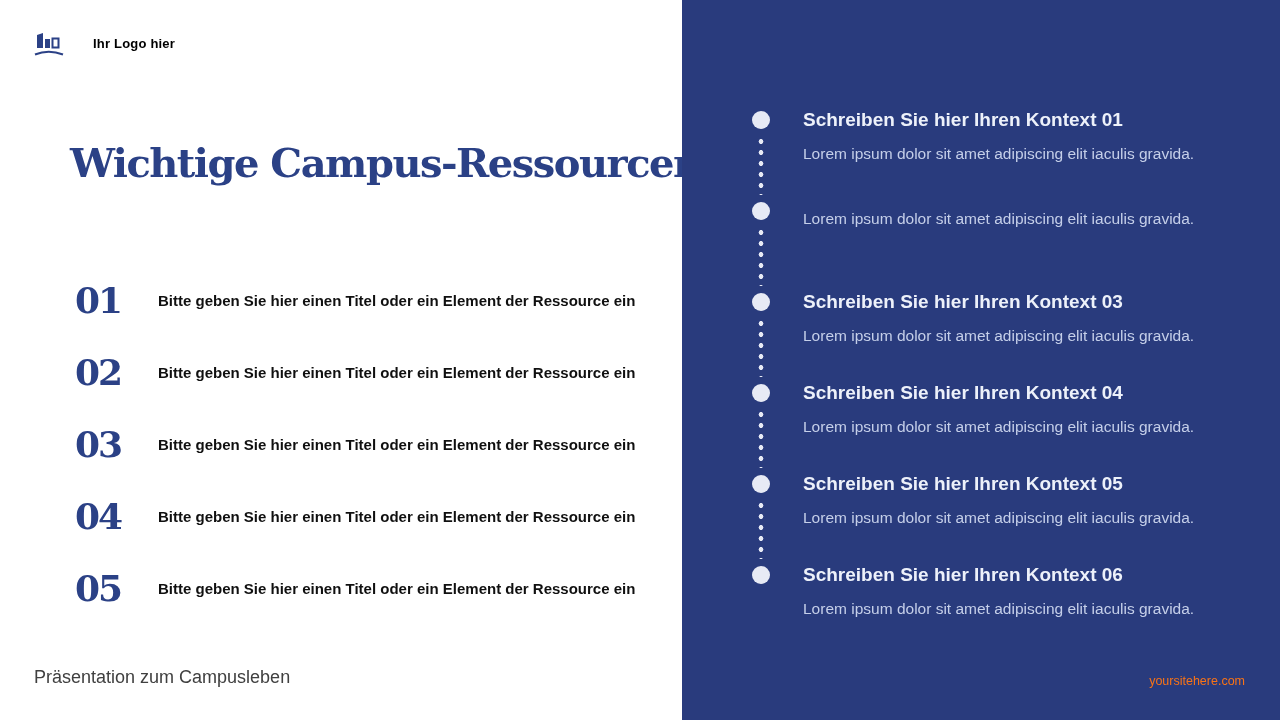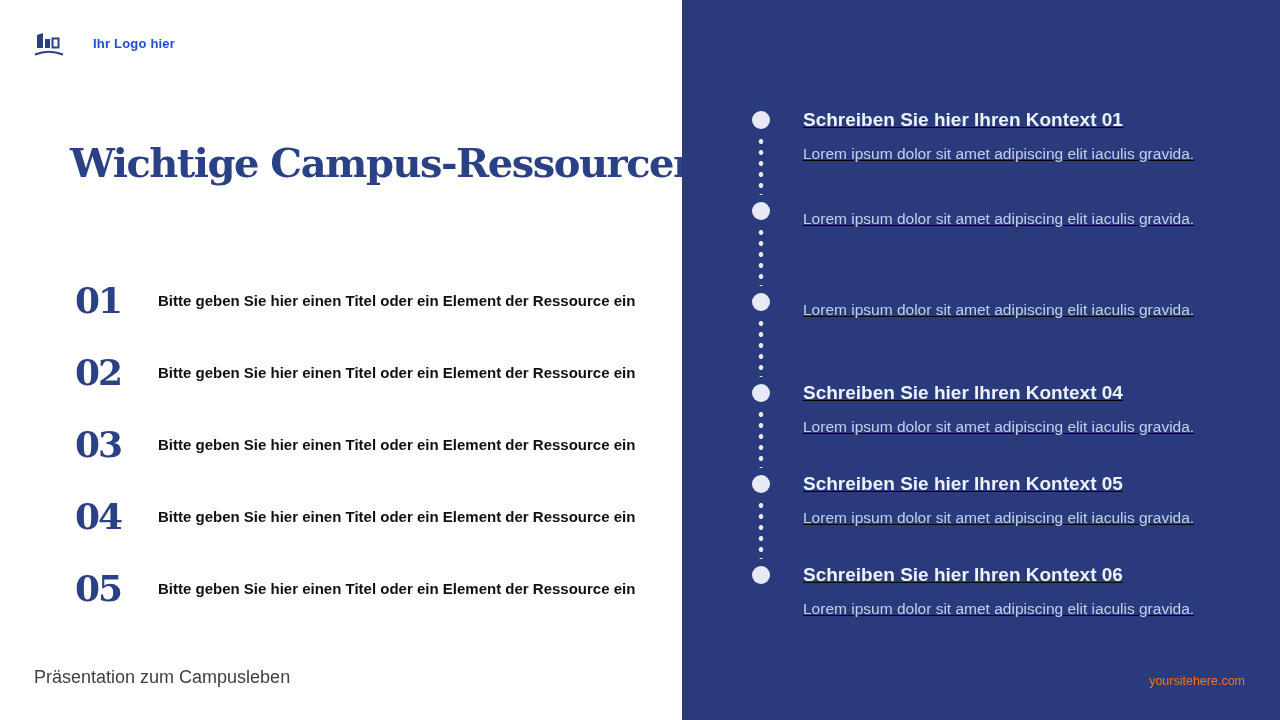--- a/index.html
+++ b/index.html
@@ -12,21 +12,21 @@
   html,body{margin:0;padding:0;background:#555;}
   .slide{
     width:1280px;height:720px;display:flex;position:relative;
     font-family:"Liberation Sans",sans-serif;background:#ffffff;overflow:hidden;
   }
   .left-panel{width:682px;height:720px;position:relative;background:#ffffff;flex-shrink:0;}
   .right-panel{width:598px;height:720px;position:relative;background:var(--panel-blue);flex-shrink:0;}
 
   
   .logo{position:absolute;left:34px;top:30px;display:flex;align-items:center;gap:9px;}
-  .logo-text{font-size:13px;font-weight:bold;color:#1d4ed8;letter-spacing:0.2px;padding-left:20px;}
+  .logo-text{font-size:13px;font-weight:bold;color:#000000;letter-spacing:0.2px;padding-left:20px;}
 
   
   .slide-title{
     position:absolute;left:70px;top:138px;margin:0;
     font-family:"DejaVu Serif","Liberation Serif",serif;
     font-weight:bold;font-size:40px;line-height:1.25;
     color:var(--accent-blue);letter-spacing:-1.5px;white-space:nowrap;
   }
 
   
@@ -36,21 +36,21 @@
     width:54px;flex-shrink:0;
     font-family:"DejaVu Serif","Liberation Serif",serif;
     font-weight:bold;font-size:36px;color:var(--accent-blue);letter-spacing:-2px;
   }
   .res-text{font-size:15px;font-weight:bold;color:#101010;margin-left:13px;white-space:nowrap;}
 
   .footer-left{position:absolute;left:34px;bottom:32px;font-size:18px;color:#404040;}
 
   
   .timeline{position:absolute;left:68px;top:107px;right:30px;}
-  .tl-item{display:flex;height:91px;text-decoration:underline;}
+  .tl-item{display:flex;height:91px;}
   .tl-rail{width:22px;flex-shrink:0;display:flex;flex-direction:column;align-items:center;}
   .tl-dot{width:18px;height:18px;border-radius:50%;background:var(--dot-color);margin-top:4px;flex-shrink:0;}
   .tl-dotline{
     flex:1;width:6px;margin-top:7px;margin-bottom:3px;
     background-image:radial-gradient(circle,var(--dot-color) 2.1px,rgba(0,0,0,0) 2.7px);
     background-size:6px 11px;background-repeat:repeat-y;background-position:center top;
   }
   .tl-item:last-child .tl-dotline{display:none;}
   .tl-content{margin-left:31px;}
   .tl-title{font-size:19px;font-weight:bold;color:var(--heading-white);line-height:26px;white-space:nowrap;}
@@ -127,20 +127,21 @@
           <div class="tl-body">Lorem ipsum dolor sit amet adipiscing elit iaculis gravida.</div>
         </div>
       </div>
 
       <div class="tl-item">
         <div class="tl-rail">
           <div class="tl-dot"></div>
           <div class="tl-dotline"></div>
         </div>
         <div class="tl-content">
+          <div class="tl-title">Schreiben Sie hier Ihren Kontext 03</div>
           <div class="tl-body">Lorem ipsum dolor sit amet adipiscing elit iaculis gravida.</div>
         </div>
       </div>
 
       <div class="tl-item">
         <div class="tl-rail">
           <div class="tl-dot"></div>
           <div class="tl-dotline"></div>
         </div>
         <div class="tl-content">

